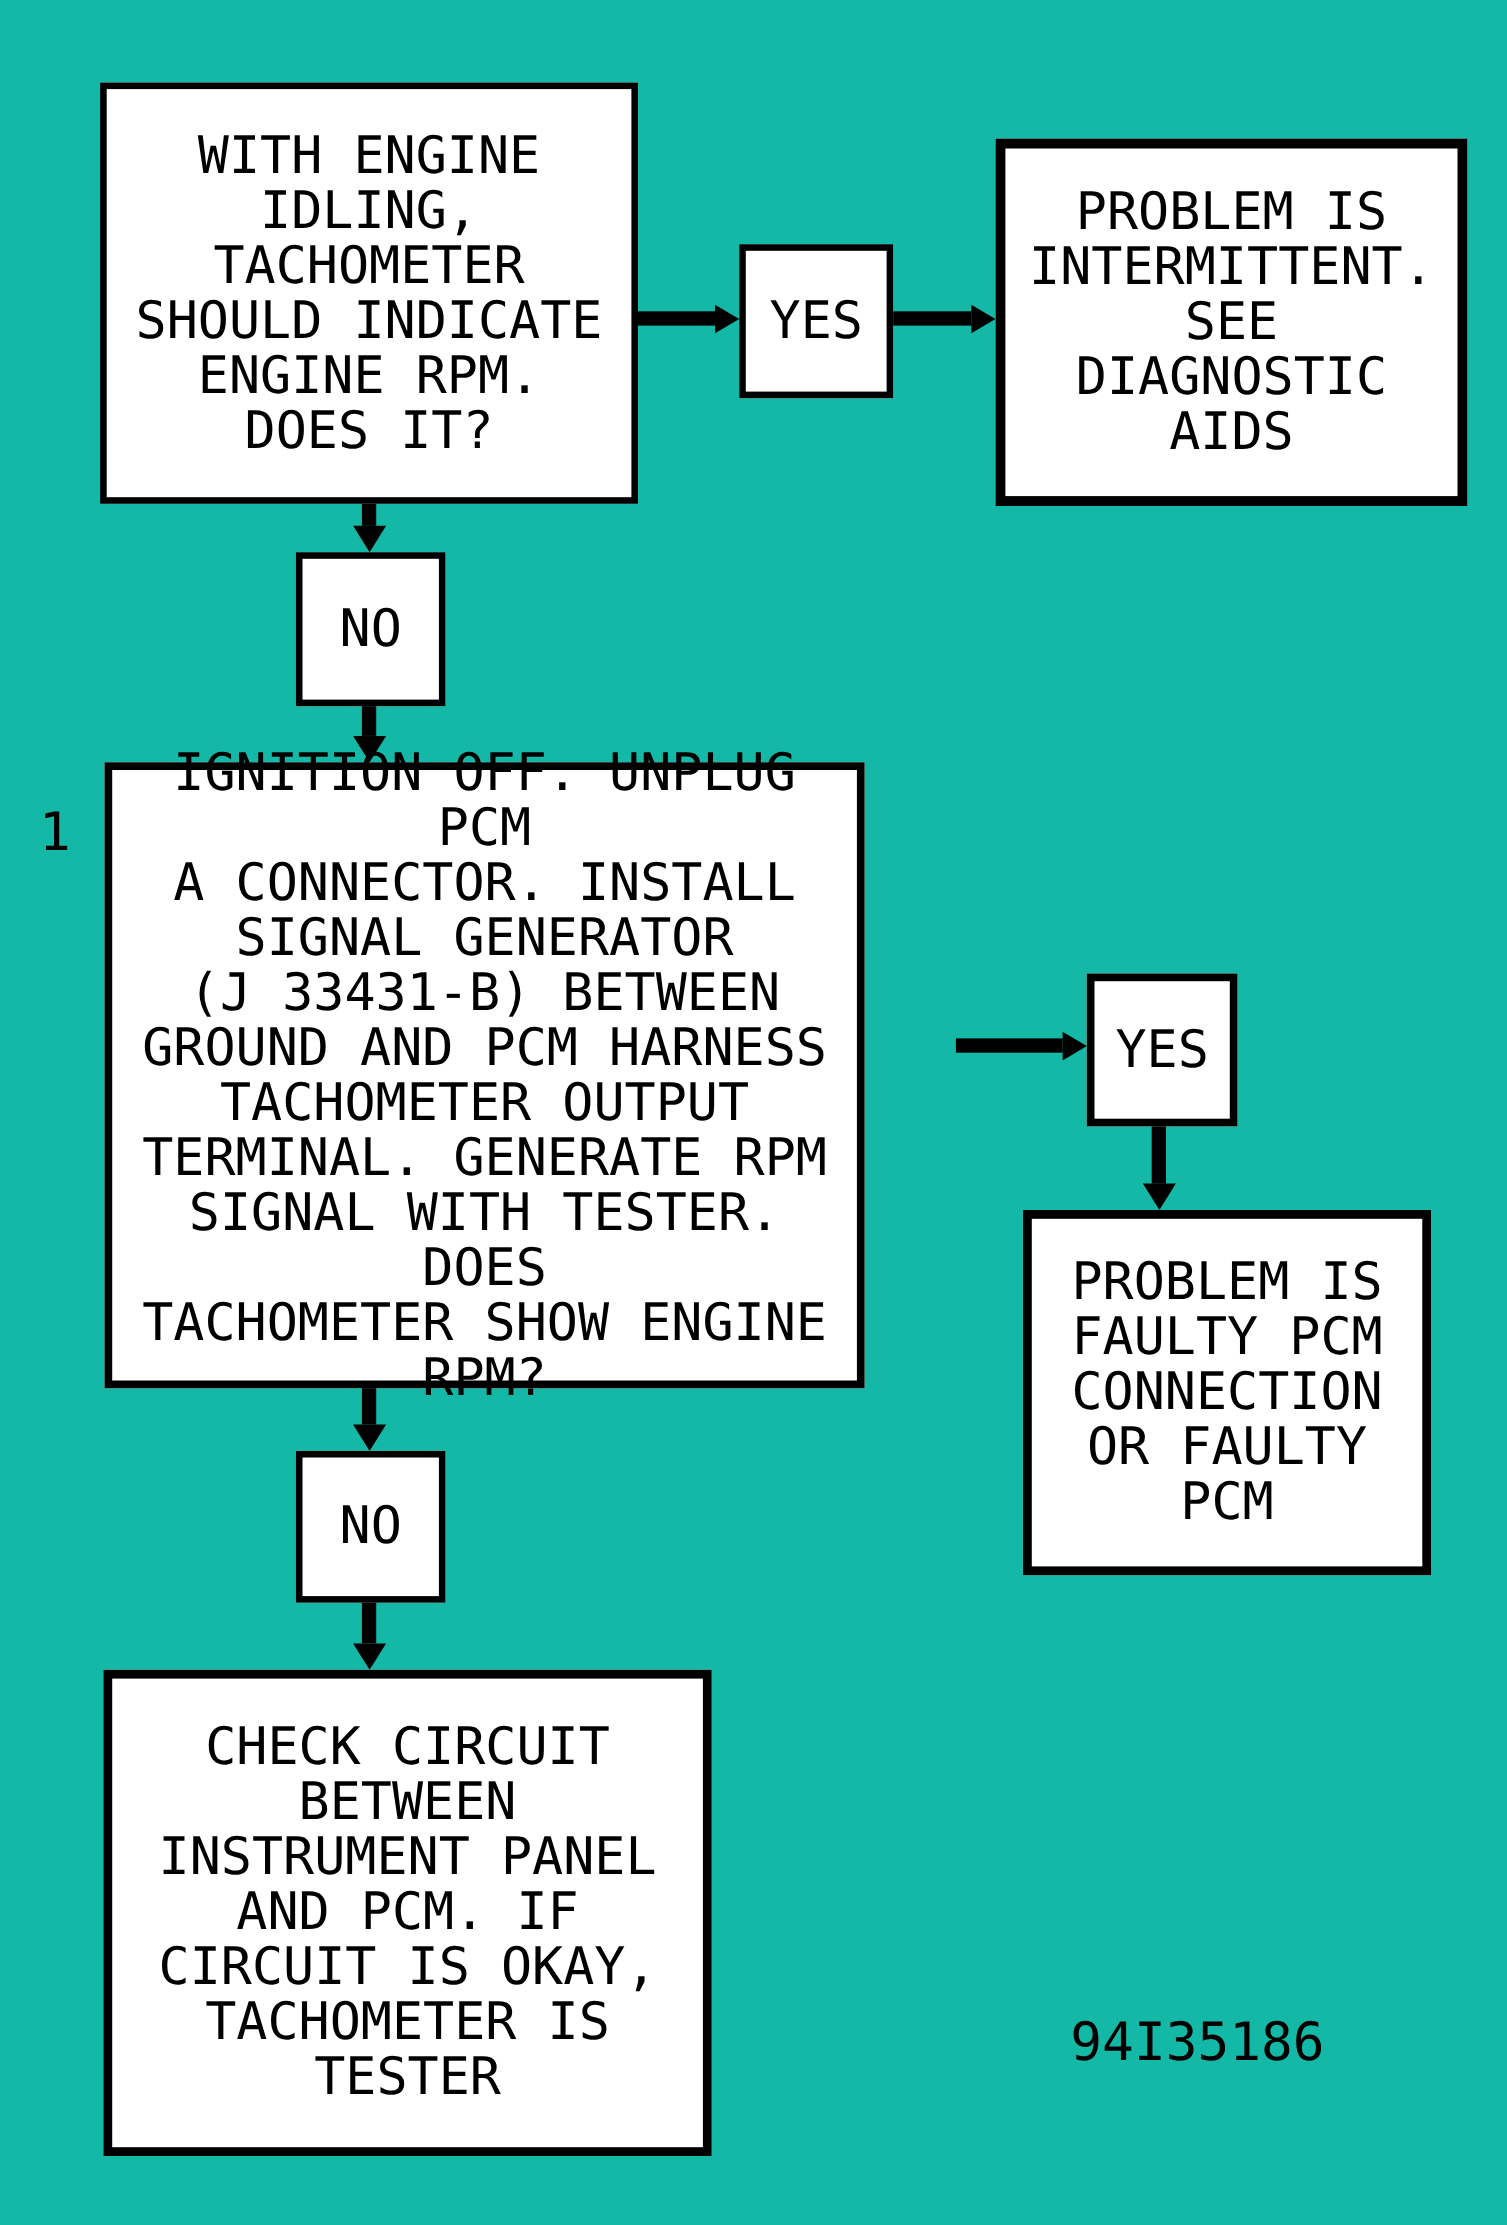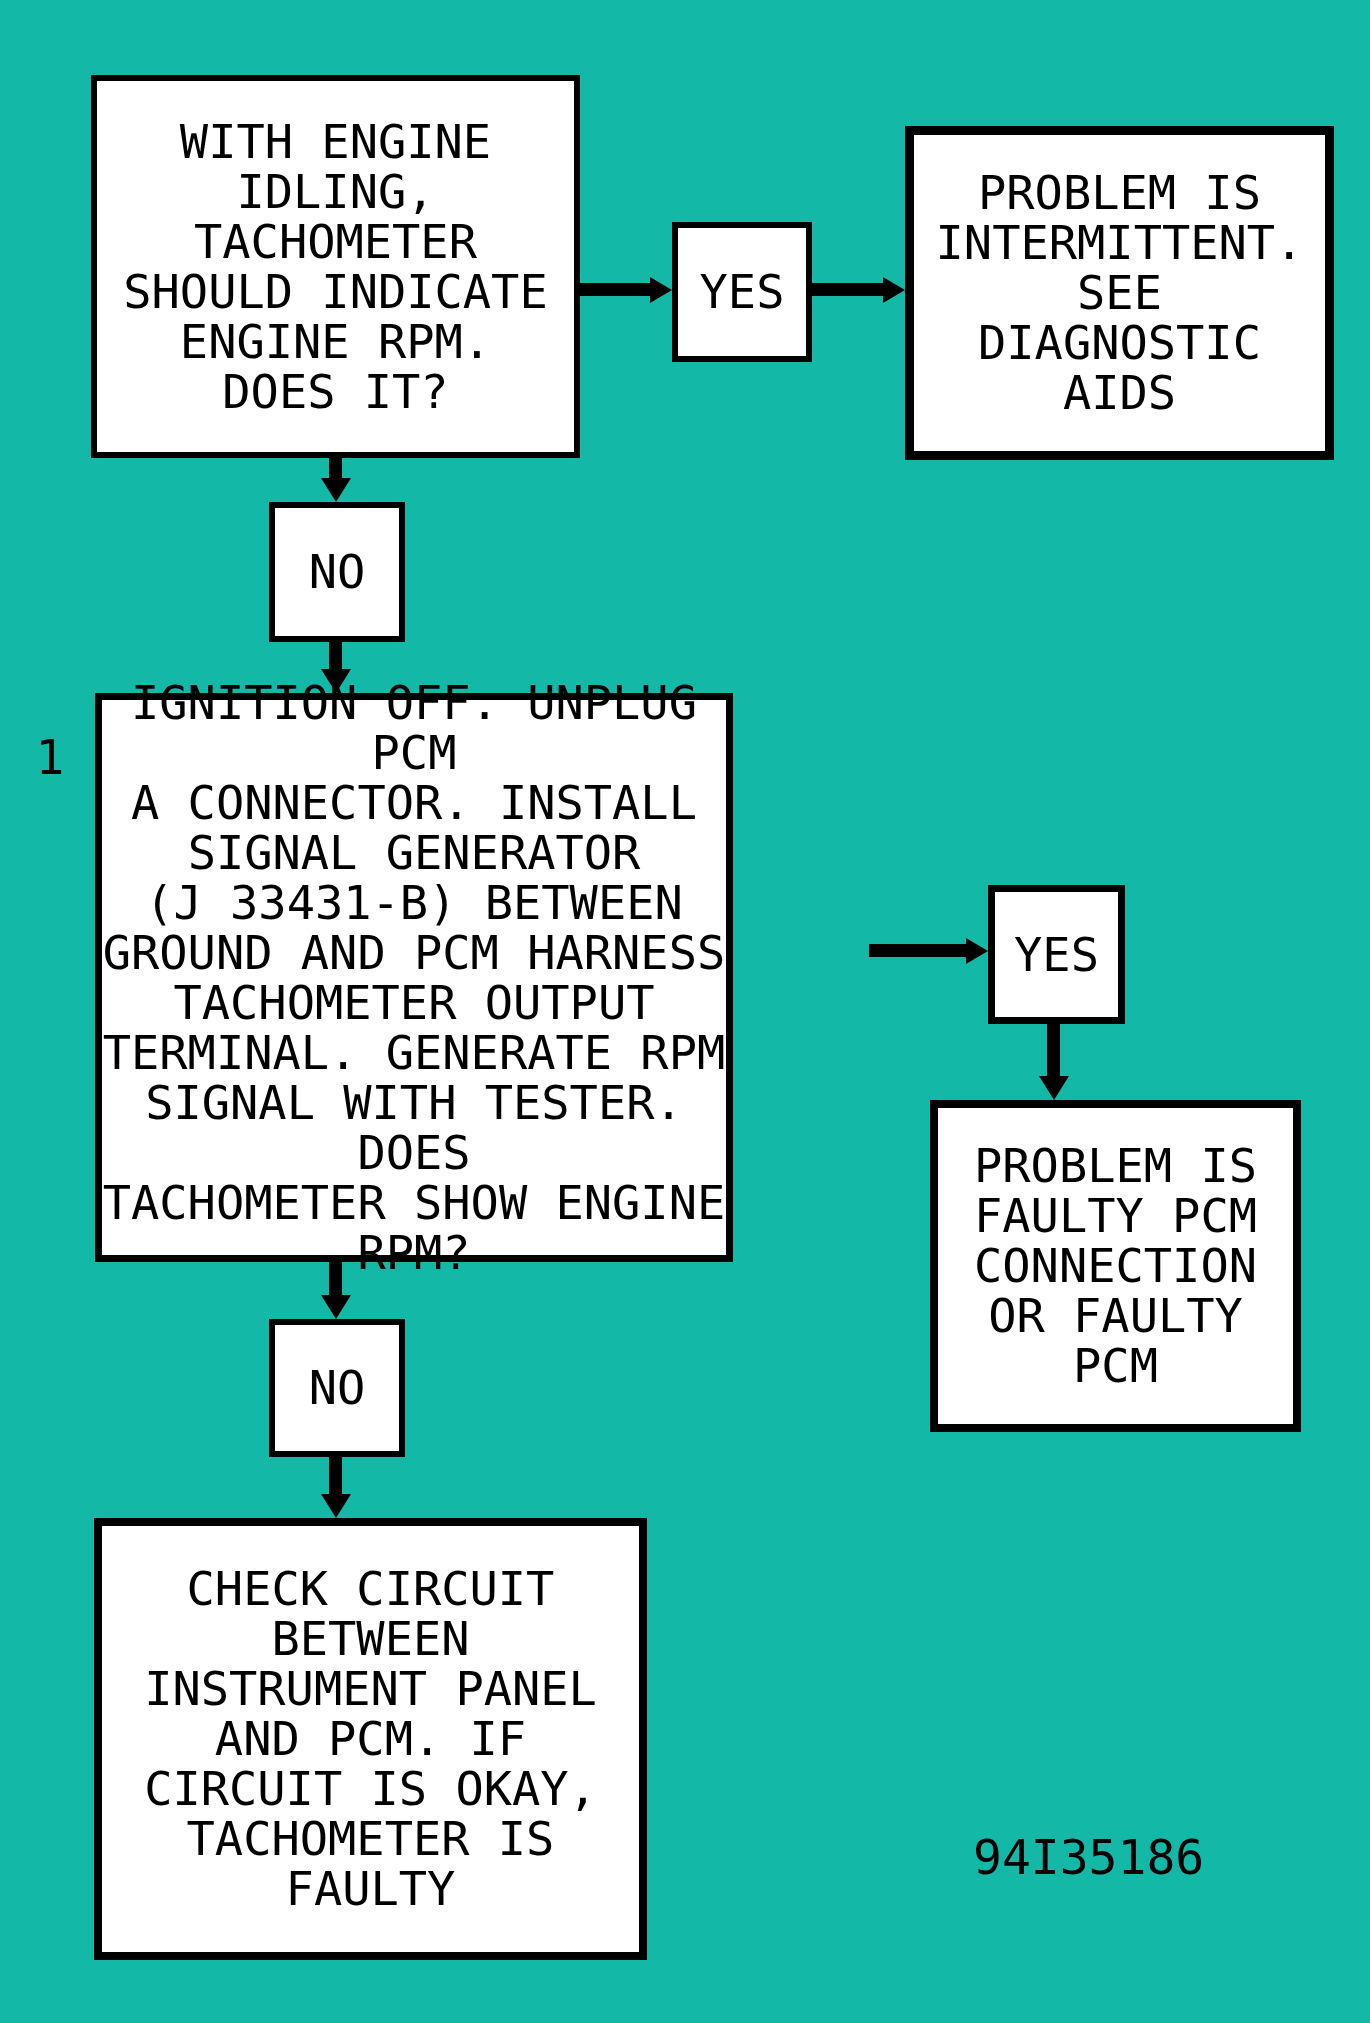--- a/index.html
+++ b/index.html
@@ -28,21 +28,21 @@
     white-space: pre-line;
     font-size: 47px;
     line-height: 50px;
     color: #000000;
   }
   
   #box-q1            { left: 91px;  top: 75px;   width: 489px; height: 383px; border-width: 6px; }
   #box-yes1          { left: 672px; top: 222px;  width: 140px; height: 140px; border-width: 6px; }
   #box-intermittent  { left: 905px; top: 126px;  width: 429px; height: 334px; border-width: 9px; }
   #box-no1           { left: 269px; top: 502px;  width: 136px; height: 140px; border-width: 6px; }
-  #box-q2            { left: 95px;  top: 693px;  width: 638px; height: 569px; border-width: 7px; }
+  #box-q2            { left: 95px;  top: 693px;  width: 691px; height: 569px; border-width: 7px; }
   #box-yes2          { left: 988px; top: 885px;  width: 137px; height: 139px; border-width: 7px; }
   #box-faulty-pcm    { left: 930px; top: 1100px; width: 371px; height: 332px; border-width: 8px; }
   #box-no2           { left: 269px; top: 1319px; width: 136px; height: 138px; border-width: 6px; }
   #box-check-circuit { left: 94px;  top: 1518px; width: 553px; height: 442px; border-width: 8px; }
 
   .floating-label {
     position: absolute;
     font-size: 48px;
     line-height: 50px;
     white-space: nowrap;
@@ -151,17 +151,17 @@
   <div class="box" id="box-no2">NO</div>
 
   <div class="arrow-v" id="arrow-no2-check"></div>
 
   <div class="box" id="box-check-circuit">CHECK CIRCUIT
 BETWEEN
 INSTRUMENT PANEL
 AND PCM. IF
 CIRCUIT IS OKAY,
 TACHOMETER IS
-FAULTY</div>
+TESTER</div>
 
   <div class="floating-label" id="figure-code">94I35186</div>
 
 </div>
 
 </body></html>

